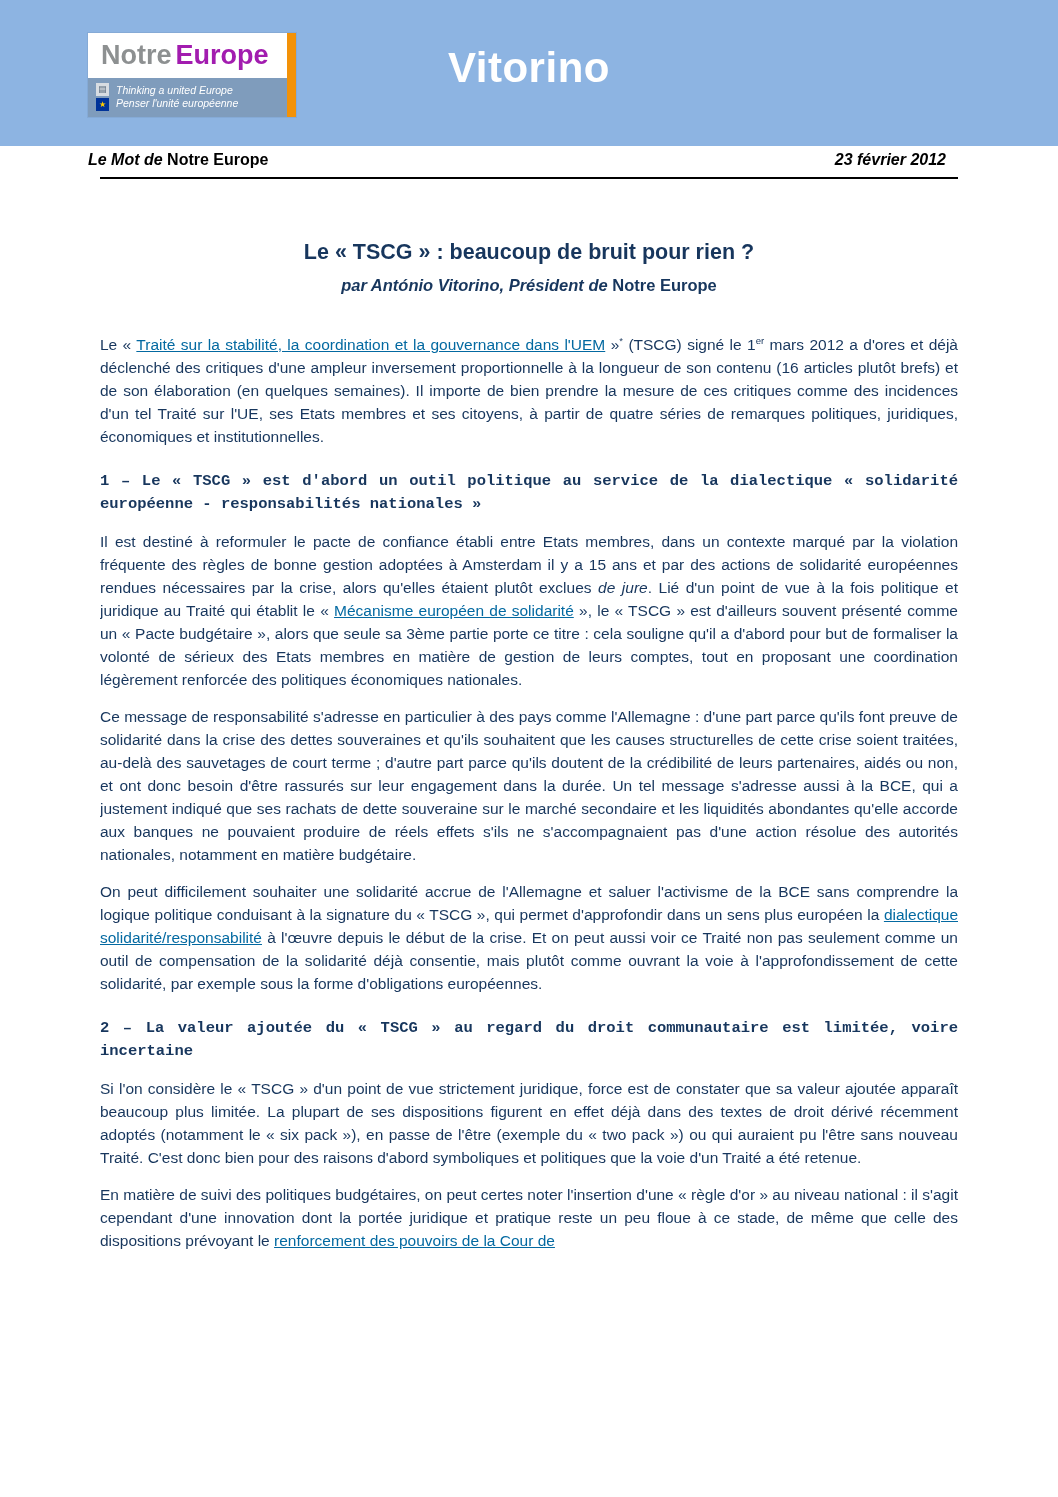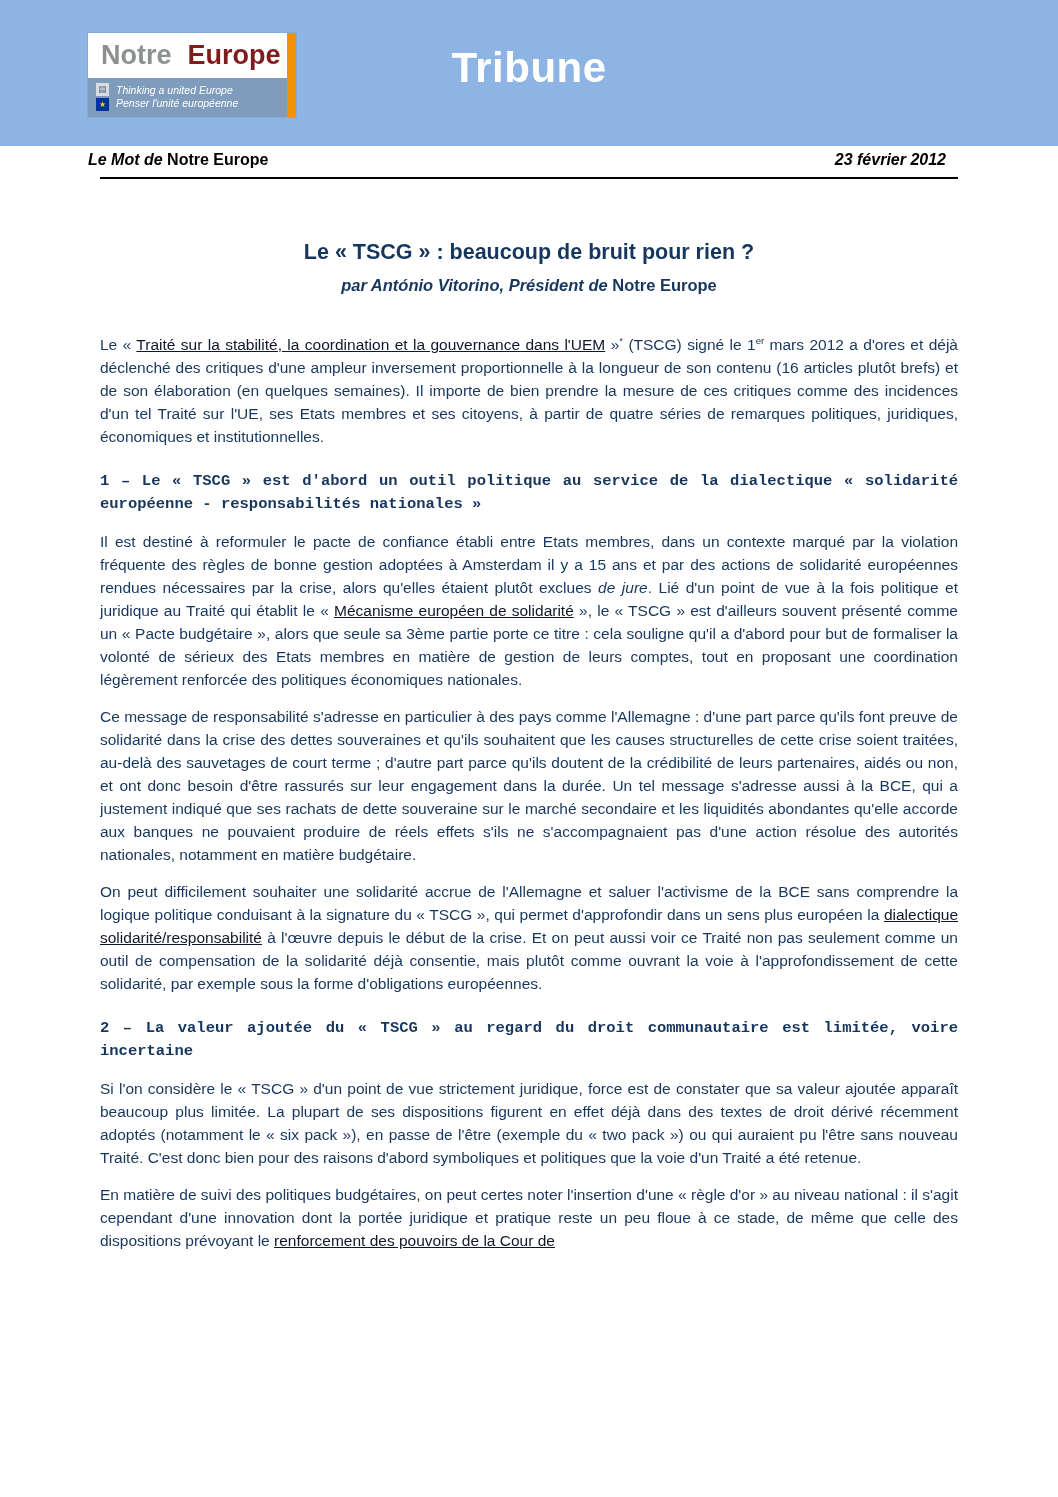--- a/index.html
+++ b/index.html
@@ -26,21 +26,21 @@
   .logo {
     position:absolute; left:88px; top:33px; width:208px; height:84px;
     background:#ffffff; display:flex; flex-direction:column;
     box-shadow:0 0 0 1px rgba(0,0,0,0.05);
   }
   .logo-top {
     flex:1.15; display:flex; align-items:center; padding-left:13px;
     font-size:27px; font-weight:bold;
   }
   .logo-notre { color:#8d9091; }
-  .logo-europe { color:#7f1d1d; margin-left:16px; }
+  .logo-europe { color:#a21caf; margin-left:4px; }
   .logo-bottom {
     flex:1; background:#7f9cbc; display:flex; align-items:center;
     padding-left:8px; padding-right:14px; gap:7px;
   }
   .logo-icons { display:flex; flex-direction:column; gap:2px; }
   .logo-icon-doc {
     display:block; width:13px; height:13px; background:#d8dde2; color:#5a6b7d;
     font-size:9px; line-height:13px; text-align:center;
   }
   .logo-icon-flag {
@@ -87,21 +87,21 @@
   .article-body {
     margin-top:38px; font-size:15.5px; line-height:23px; text-align:justify;
   }
   .para { margin-bottom:14px; }
   .section-heading {
     font-size:15.5px; font-weight:bold; line-height:23px;
     margin-top:22px; margin-bottom:14px; text-align:justify;font-family:Liberation Mono, monospace;
   }
   .i { font-style:italic; }
   .org { font-style:normal; }
-  .doc-link { color:#0f172a; text-decoration:underline; cursor:pointer; }
+  .doc-link { color:#0369a1; text-decoration:underline; cursor:pointer; }
   sup { font-size:0.62em; vertical-align:super; line-height:0; }
 
   
   .footnote {
     position:absolute; left:100px; top:1352px; width:858px;
     background:#ffffff; padding-top:8px;
   }
   .footnote-rule { width:255px; border-top:1.5px solid #000000; }
   .footnote-text {
     margin-top:24px; font-size:13.5px; line-height:18px;
@@ -129,21 +129,21 @@
           <span class="logo-icon-doc">▤</span>
           <span class="logo-icon-flag">★</span>
         </span>
         <span class="logo-taglines">
           <span>Thinking a united Europe</span>
           <span>Penser l'unité européenne</span>
         </span>
       </div>
       <div class="logo-bar"></div>
     </div>
-    <div class="banner-title">Tribune</div>
+    <div class="banner-title">Vitorino</div>
   </header>
 
   <div class="meta-row">
     <div class="meta-left">
       <span class="i">Le Mot de </span><span>Notre Europe</span>
     </div>
     <div class="meta-right">23 février 2012</div>
   </div>
   <div class="rule"></div>
 

